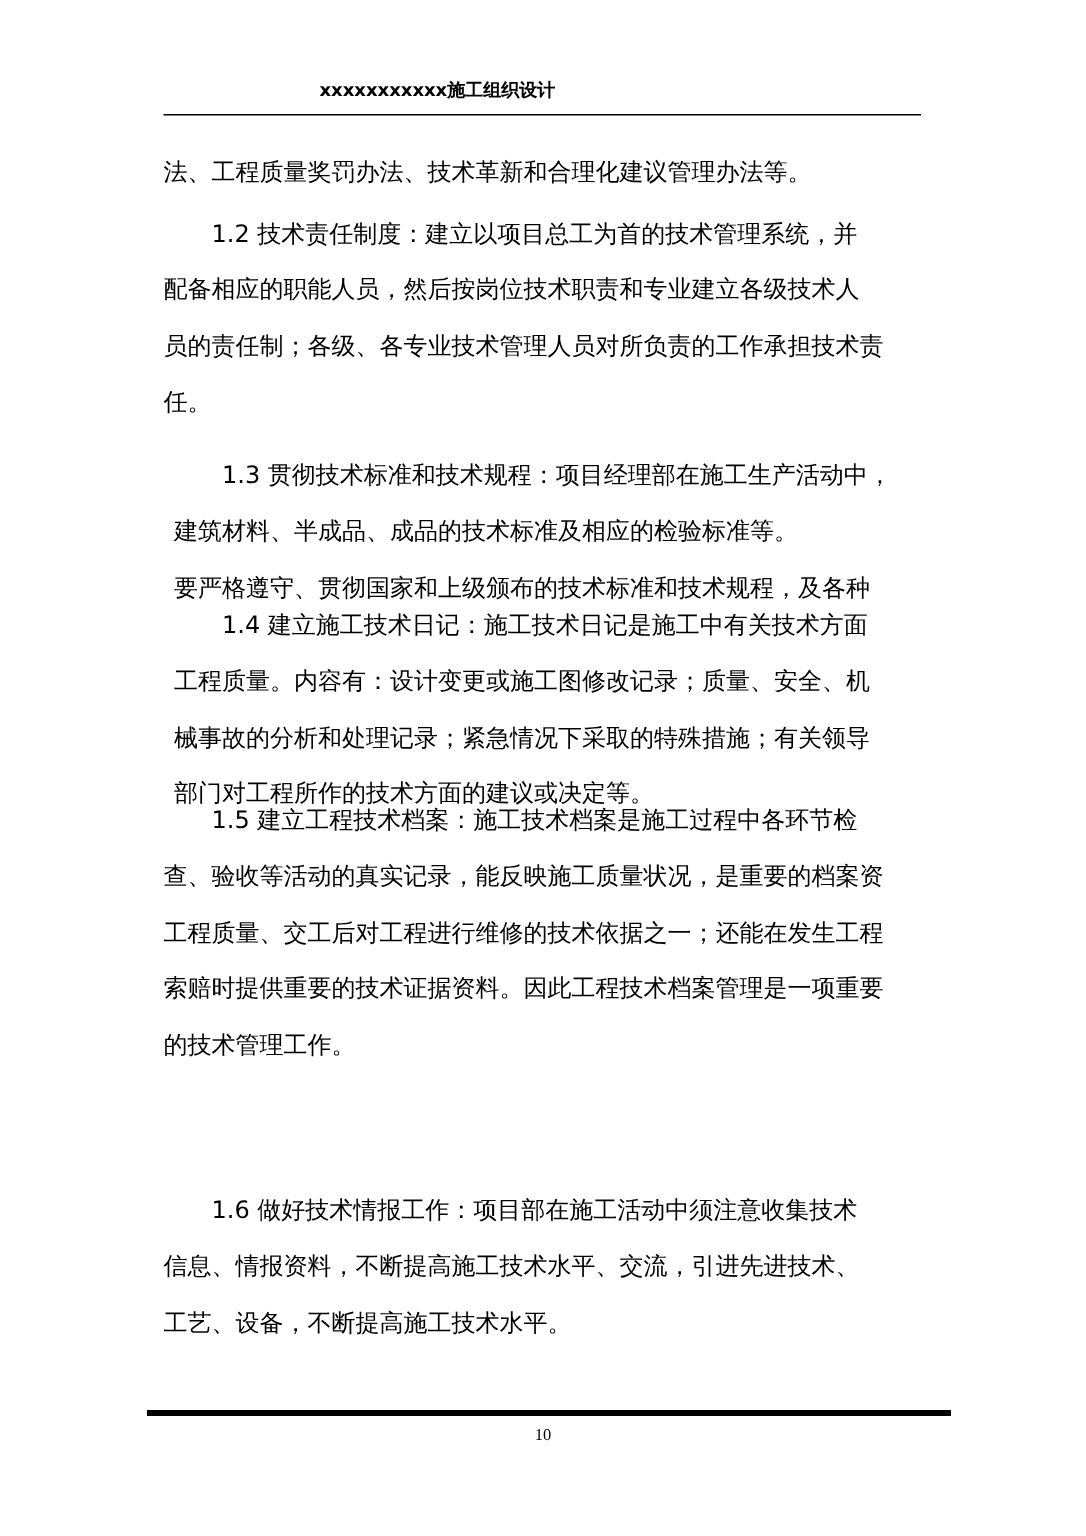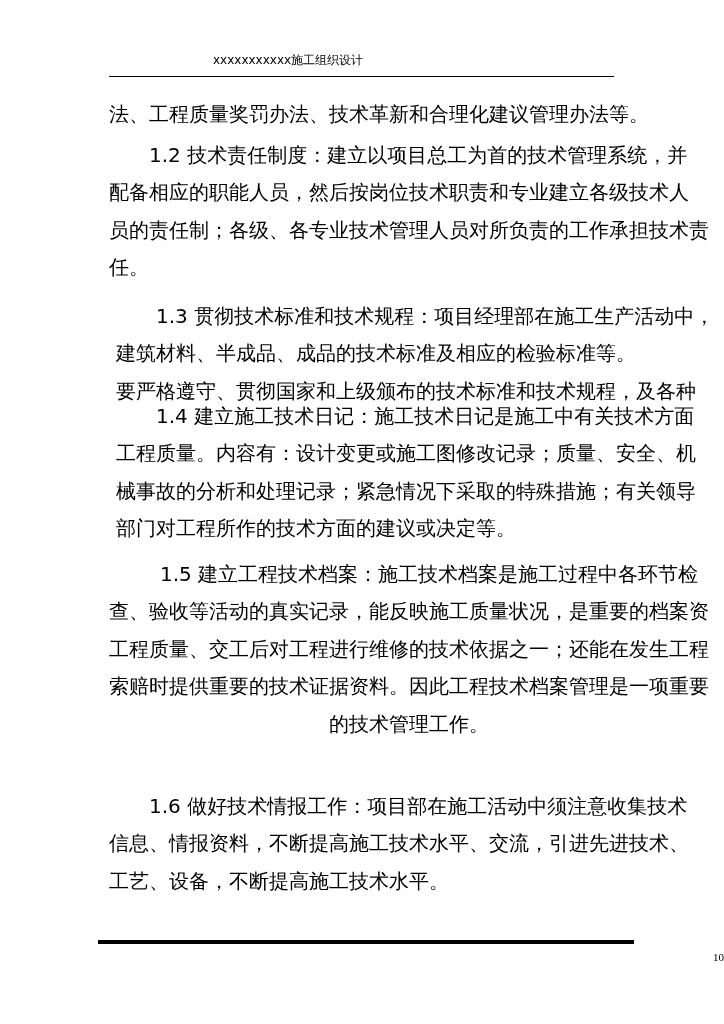--- a/index.html
+++ b/index.html
@@ -13,56 +13,56 @@
     position: relative;
     overflow: hidden;
     font-family: "DejaVu Sans", "Liberation Sans", sans-serif;
     color: #000000;
   }
   .page-header-title {
     position: absolute;
     left: 213px;
     top: 52px;
     font-size: 12px;
-    font-weight: normal;
+    font-weight: bold;
     white-space: nowrap;
     letter-spacing: 0px;
   }
   .header-rule {
     position: absolute;
     left: 109px;
     top: 76px;
     width: 505px;
     height: 0;
     border-top: 1.5px solid #000;
   }
   .body-block {
     position: absolute;
-    font-size: 20px;
+    font-size: 16px;
     line-height: 37.4px;
     white-space: nowrap;
   }
   .line {
     display: block;
     height: 37.4px;
   }
   .footer-rule {
     position: absolute;
     left: 98px;
     top: 940px;
     width: 536px;
     height: 4px;
     background: #000;
   }
   .page-number {
     position: absolute;
     left: 0;
     width: 724px;
     top: 951px;
-    text-align: right;
+    text-align: center;
     font-family: "Liberation Serif", "DejaVu Serif", serif;
     font-size: 11px;
   }
 </style>
 </head>
 <body>
 
 <div>
 
   <div class="page-header-title">xxxxxxxxxxx施工组织设计</div>
@@ -85,21 +85,21 @@
     <span class="line">要严格遵守、贯彻国家和上级颁布的技术标准和技术规程，及各种</span>
   </div>
 
   <div class="body-block" style="left:116px; top:398px;">
     <span class="line">　　1.4 建立施工技术日记：施工技术日记是施工中有关技术方面</span>
     <span class="line">工程质量。内容有：设计变更或施工图修改记录；质量、安全、机</span>
     <span class="line">械事故的分析和处理记录；紧急情况下采取的特殊措施；有关领导</span>
     <span class="line">部门对工程所作的技术方面的建议或决定等。</span>
   </div>
 
-  <div class="body-block" style="left:109px; top:556px;text-align:center;">
+  <div class="body-block" style="left:109px; top:528px;">
     <span class="line">　　1.5 建立工程技术档案：施工技术档案是施工过程中各环节检</span>
     <span class="line">查、验收等活动的真实记录，能反映施工质量状况，是重要的档案资</span>
     <span class="line">工程质量、交工后对工程进行维修的技术依据之一；还能在发生工程</span>
     <span class="line">索赔时提供重要的技术证据资料。因此工程技术档案管理是一项重要</span>
     <span class="line">的技术管理工作。</span>
   </div>
 
   <div class="body-block" style="left:109px; top:788px;">
     <span class="line">　　1.6 做好技术情报工作：项目部在施工活动中须注意收集技术</span>
     <span class="line">信息、情报资料，不断提高施工技术水平、交流，引进先进技术、</span>

